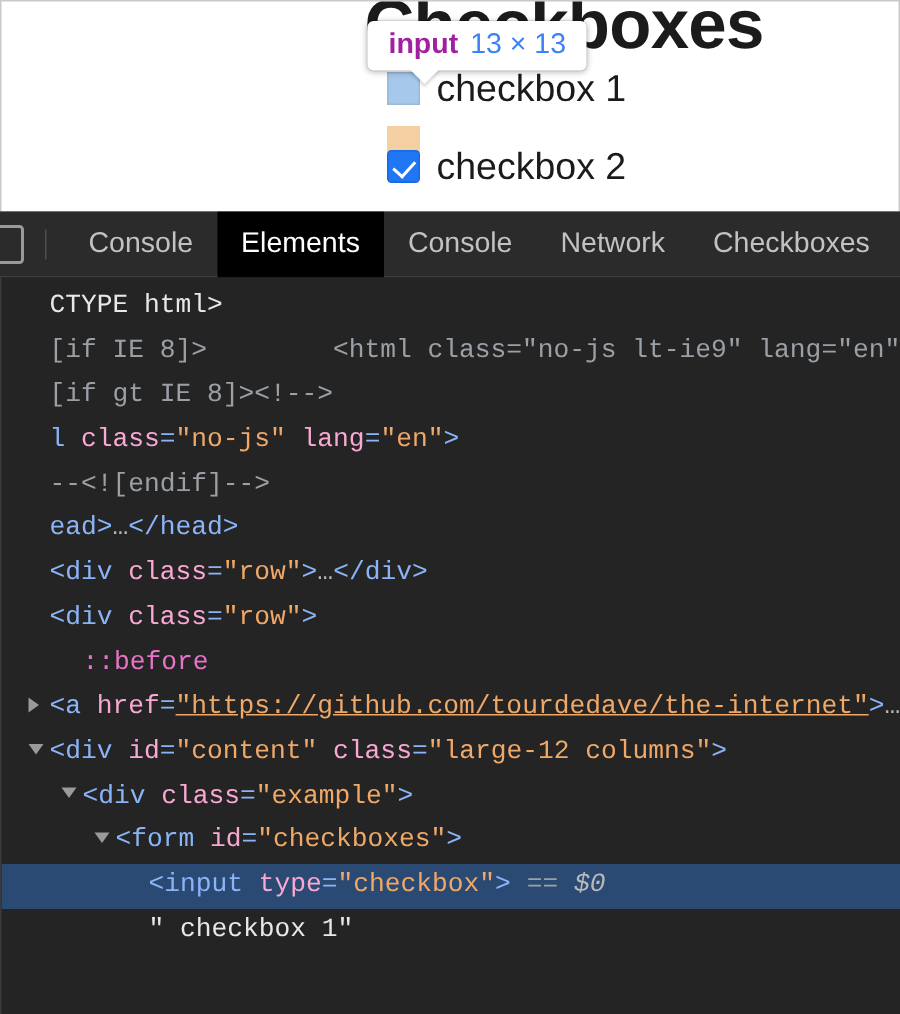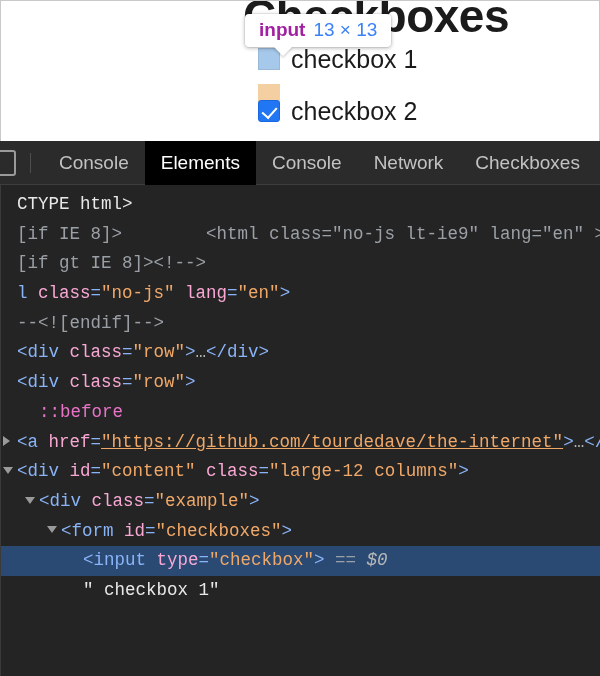--- a/index.html
+++ b/index.html
@@ -209,21 +209,21 @@
     line-height: 29.7px;
     color: #d7dce0;
     overflow: hidden;
     border-left: 1px solid #3a3a3a;
   }
 
   .dom-line {
     position: relative;
     height: 29.7px;
     white-space: pre;
-    padding-left: 0;
+    padding-left: 16px;
   }
   .dom-line.selected {
     background: #2a4a73;
   }
 
   .tri {
     display: inline-block;
     width: 0; height: 0;
     vertical-align: middle;
     position: relative;
@@ -305,20 +305,21 @@
           </div>
         </div>
     </div>
 
     <div class="dom-tree" id="dom-tree">
         <div class="dom-line"><span style="display: inline-block; width: 2px;"></span><span style="display: inline-block; width: 14px;"></span><span class="tok-text">CTYPE html&gt;</span></div>
         <div class="dom-line"><span style="display: inline-block; width: 2px;"></span><span style="display: inline-block; width: 14px;"></span><span class="tok-cmt">[if IE 8]&gt;        &lt;html class="no-js lt-ie9" lang="en" &gt; &lt;!</span></div>
         <div class="dom-line"><span style="display: inline-block; width: 2px;"></span><span style="display: inline-block; width: 14px;"></span><span class="tok-cmt">[if gt IE 8]&gt;&lt;!--&gt;</span></div>
         <div class="dom-line"><span style="display: inline-block; width: 2px;"></span><span style="display: inline-block; width: 14px;"></span><span class="tok-tag">l </span><span class="tok-attr">class</span><span class="tok-tag">=</span><span class="tok-val">"no-js"</span><span class="tok-tag"> </span><span class="tok-attr">lang</span><span class="tok-tag">=</span><span class="tok-val">"en"</span><span class="tok-tag">&gt;</span></div>
         <div class="dom-line"><span style="display: inline-block; width: 2px;"></span><span style="display: inline-block; width: 14px;"></span><span class="tok-cmt">--&lt;![endif]--&gt;</span></div>
+        <div class="dom-line"><span style="display: inline-block; width: 2px;"></span><span style="display: inline-block; width: 14px;"></span><span class="tok-tag">ead&gt;</span><span class="tok-dim">…</span><span class="tok-tag">&lt;/head&gt;</span></div>
         <div class="dom-line"><span style="display: inline-block; width: 2px;"></span><span style="display: inline-block; width: 14px;"></span><span class="tok-tag">&lt;div </span><span class="tok-attr">class</span><span class="tok-tag">=</span><span class="tok-val">"row"</span><span class="tok-tag">&gt;</span><span class="tok-dim">…</span><span class="tok-tag">&lt;/div&gt;</span></div>
         <div class="dom-line"><span style="display: inline-block; width: 2px;"></span><span style="display: inline-block; width: 14px;"></span><span class="tok-tag">&lt;div </span><span class="tok-attr">class</span><span class="tok-tag">=</span><span class="tok-val">"row"</span><span class="tok-tag">&gt;</span></div>
         <div class="dom-line"><span style="display: inline-block; width: 24px;"></span><span style="display: inline-block; width: 14px;"></span><span class="tok-pseudo">::before</span></div>
         <div class="dom-line"><span style="display: inline-block; width: 2px;"></span><span style="display: inline-block; width: 14px;"><i class="tri tri-right"></i></span><span class="tok-tag">&lt;a </span><span class="tok-attr">href</span><span class="tok-tag">=</span><span class="tok-link">"https://github.com/tourdedave/the-internet"</span><span class="tok-tag">&gt;</span><span class="tok-dim">…</span><span class="tok-tag">&lt;/a&gt;</span></div>
         <div class="dom-line"><span style="display: inline-block; width: 2px;"></span><span style="display: inline-block; width: 14px;"><i class="tri tri-down"></i></span><span class="tok-tag">&lt;div </span><span class="tok-attr">id</span><span class="tok-tag">=</span><span class="tok-val">"content"</span><span class="tok-tag"> </span><span class="tok-attr">class</span><span class="tok-tag">=</span><span class="tok-val">"large-12 columns"</span><span class="tok-tag">&gt;</span></div>
         <div class="dom-line"><span style="display: inline-block; width: 24px;"></span><span style="display: inline-block; width: 14px;"><i class="tri tri-down"></i></span><span class="tok-tag">&lt;div </span><span class="tok-attr">class</span><span class="tok-tag">=</span><span class="tok-val">"example"</span><span class="tok-tag">&gt;</span></div>
         <div class="dom-line"><span style="display: inline-block; width: 46px;"></span><span style="display: inline-block; width: 14px;"><i class="tri tri-down"></i></span><span class="tok-tag">&lt;form </span><span class="tok-attr">id</span><span class="tok-tag">=</span><span class="tok-val">"checkboxes"</span><span class="tok-tag">&gt;</span></div>
         <div class="dom-line selected"><span style="display: inline-block; width: 68px;"></span><span style="display: inline-block; width: 14px;"></span><span class="tok-tag">&lt;input </span><span class="tok-attr">type</span><span class="tok-tag">=</span><span class="tok-val">"checkbox"</span><span class="tok-tag">&gt;</span><span class="tok-eq"> == </span><span class="tok-dollar">$0</span></div>
         <div class="dom-line"><span style="display: inline-block; width: 68px;"></span><span style="display: inline-block; width: 14px;"></span><span class="tok-text">" checkbox 1"</span></div>
       </div>

